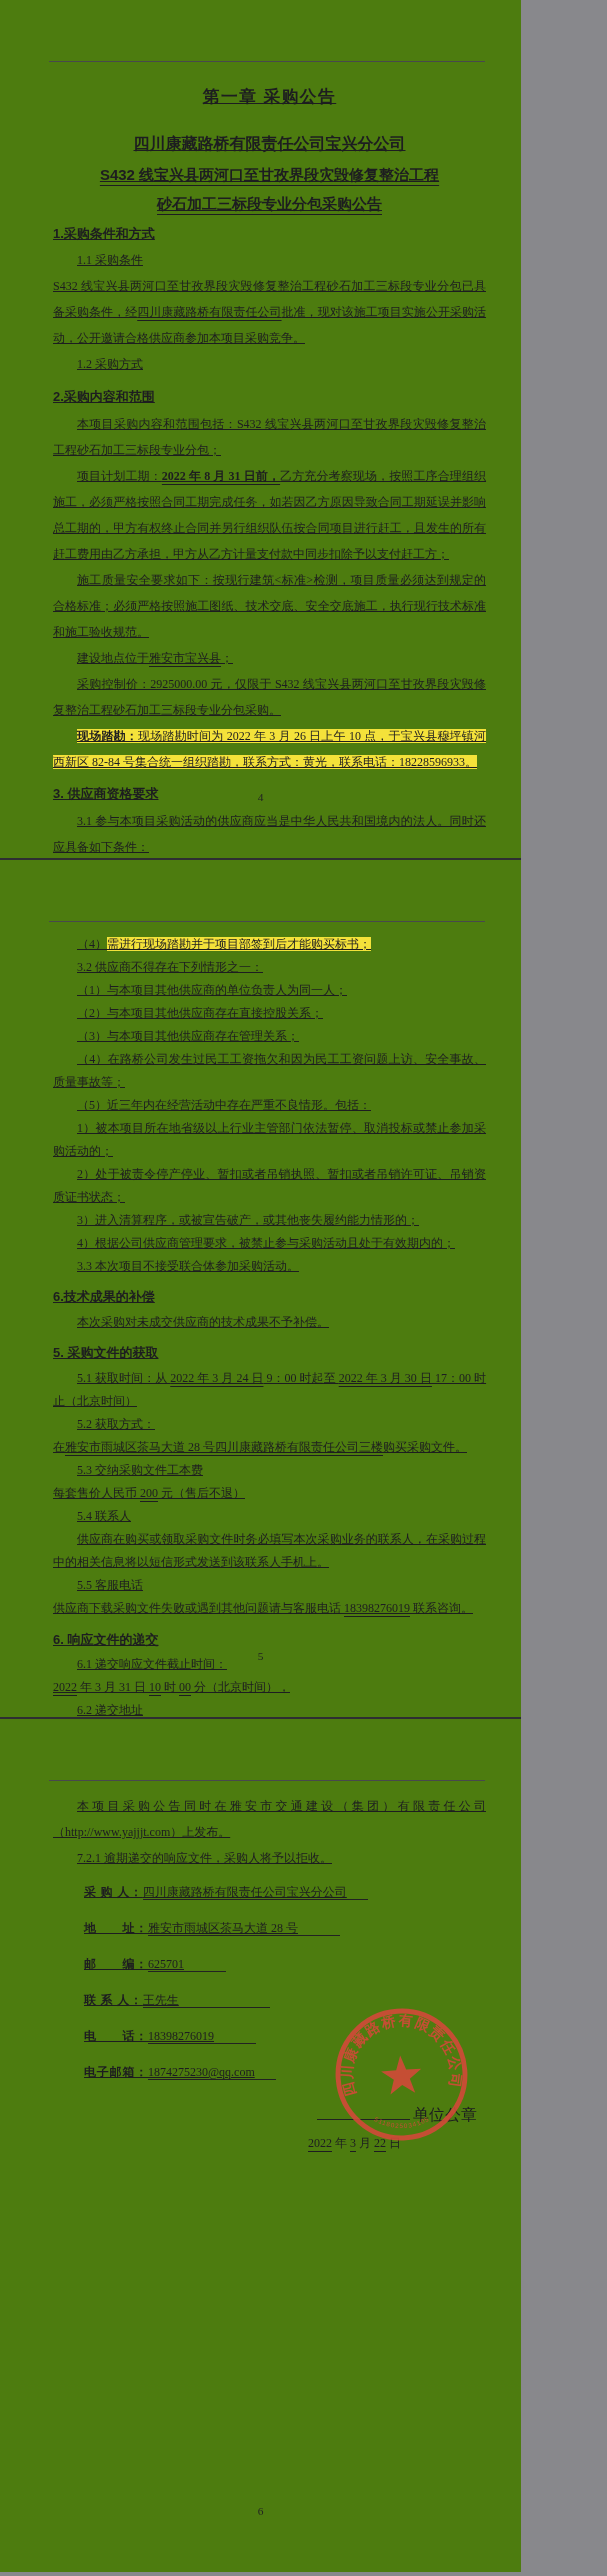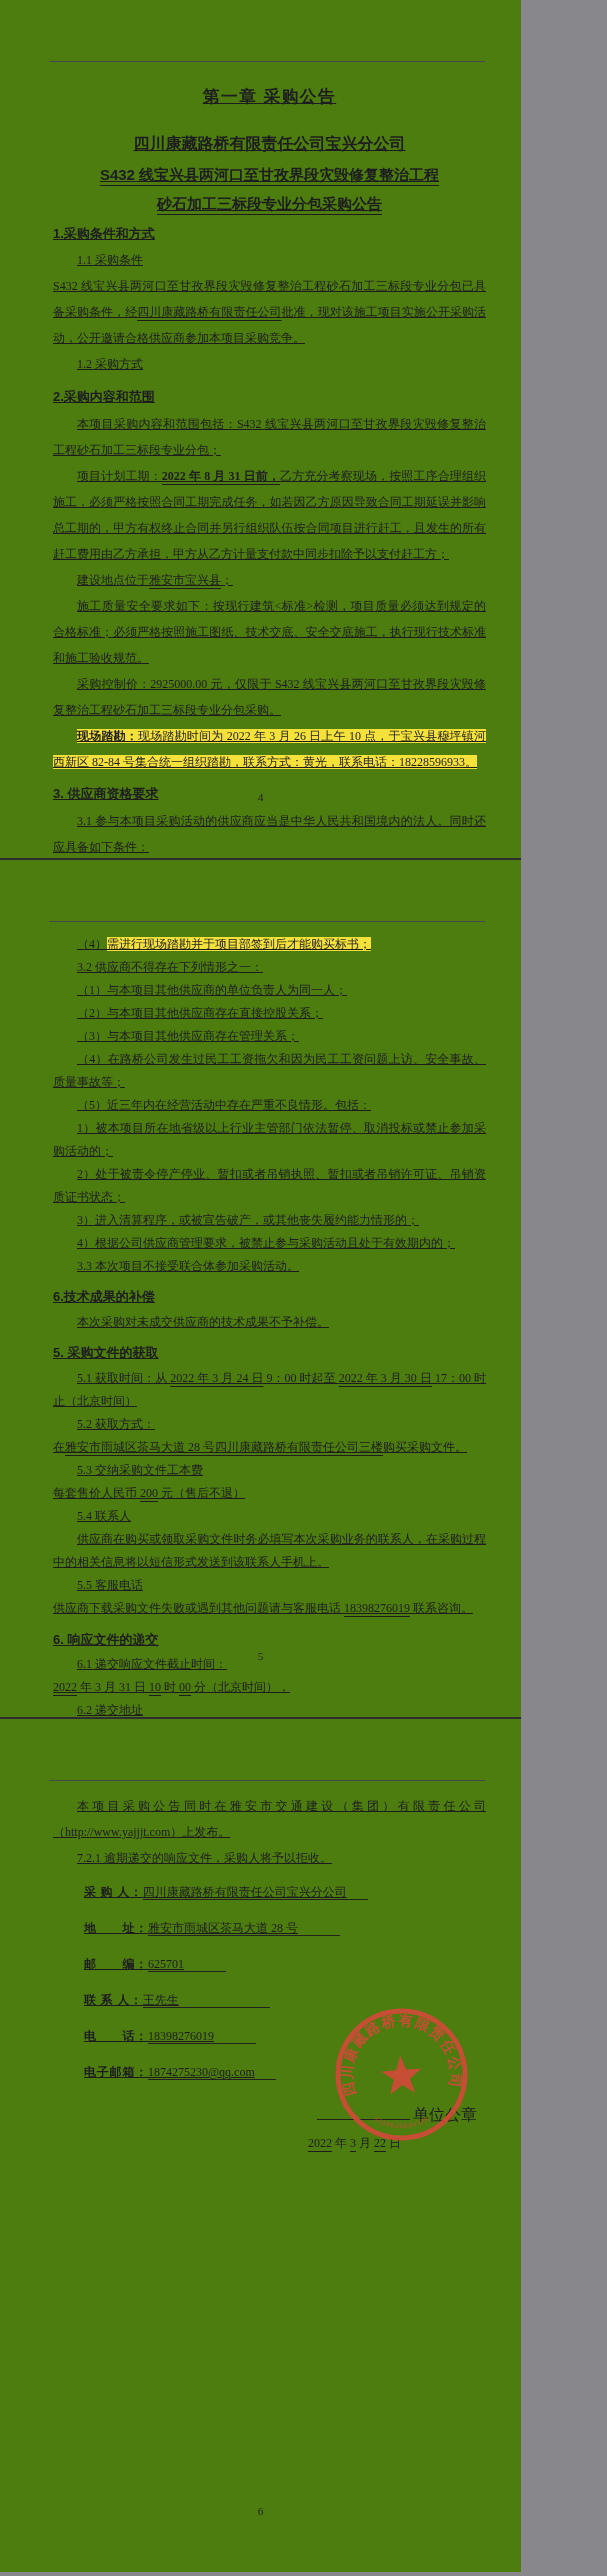--- a/index.html
+++ b/index.html
@@ -48,22 +48,22 @@
     <div class="center subtitle">砂石加工三标段专业分包采购公告</div>
 
     <div class="h-sec">1.采购条件和方式</div>
     <p class="body ind">1.1 采购条件</p>
     <p class="body"><span>S432 线宝兴县两河口至甘孜界段灾毁修复整治工程砂石加工三标段专业分包已具备采购条件，经</span><span class="ul">四川康藏路桥有限责任公司</span><span>批准，现对该施工项目实施公开采购活动，公开邀请合格供应商参加本项目采购竞争。</span></p>
     <p class="body ind">1.2 采购方式</p>
 
     <div class="h-sec">2.采购内容和范围</div>
     <p class="body ind">本项目采购内容和范围包括：S432 线宝兴县两河口至甘孜界段灾毁修复整治工程砂石加工三标段专业分包；</p>
     <p class="body ind"><span>项目计划工期：</span><span class="b ul">2022 年 8 月 31 日前，</span><span>乙方充分考察现场，按照工序合理组织施工，必须严格按照合同工期完成任务，如若因乙方原因导致合同工期延误并影响总工期的，甲方有权终止合同并另行组织队伍按合同项目进行赶工，且发生的所有赶工费用由乙方承担，甲方从乙方计量支付款中同步扣除予以支付赶工方；</span></p>
+    <p class="body ind">施工质量安全要求如下：按现行建筑&lt;标准&gt;检测，项目质量必须达到规定的合格标准；必须严格按照施工图纸、技术交底、安全交底施工，执行现行技术标准和施工验收规范。</p>
     <p class="body ind"><span>建设地点位于</span><span class="ul">雅安市宝兴县</span><span>；</span></p>
-    <p class="body ind">施工质量安全要求如下：按现行建筑&lt;标准&gt;检测，项目质量必须达到规定的合格标准；必须严格按照施工图纸、技术交底、安全交底施工，执行现行技术标准和施工验收规范。</p>
     <p class="body ind">采购控制价：2925000.00 元，仅限于 S432 线宝兴县两河口至甘孜界段灾毁修复整治工程砂石加工三标段专业分包采购。</p>
     <p class="body ind"><span class="hl"><span class="b">现场踏勘：</span><span>现场踏勘时间为 2022 年 3 月 26 日上午 10 点，于宝兴县穆坪镇河西新区 82-84 号集合统一组织踏勘，联系方式：黄光，联系电话：18228596933。</span></span></p>
 
     <div class="h-sec">3. 供应商资格要求</div>
     <p class="body ind">3.1 参与本项目采购活动的供应商应当是中华人民共和国境内的法人。同时还应具备如下条件：</p>
 
   </div>
   <div class="pageno">4</div>
 </div>
 

